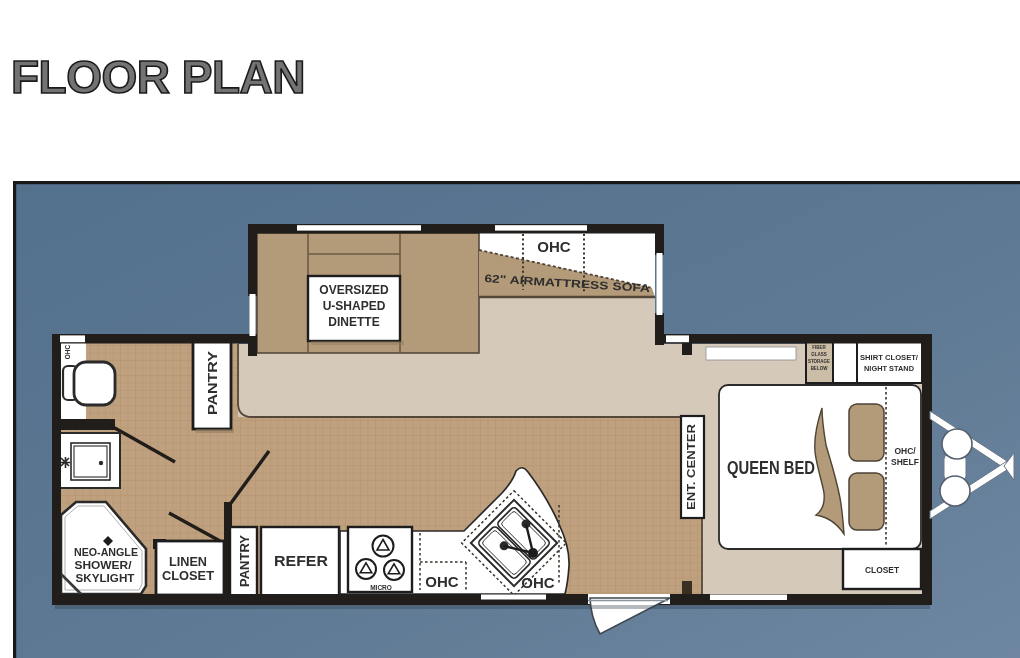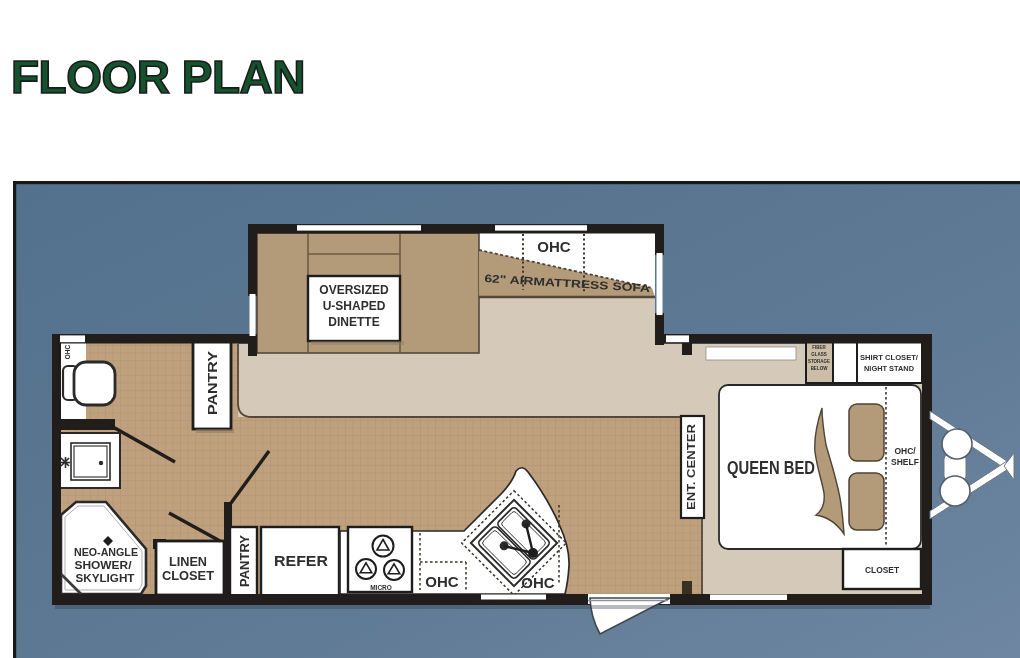--- a/index.html
+++ b/index.html
@@ -1,17 +1,17 @@
 <!DOCTYPE html>
 <html><head>
 <meta charset="utf-8">
 <style>
   html,body{margin:0;padding:0;background:#ffffff;width:1020px;height:658px;overflow:hidden;}
   .title{position:absolute;left:11px;top:50px;font-family:"Liberation Sans",sans-serif;
-         font-weight:700;font-size:46px;letter-spacing:-0.5px;color:#14532d;
+         font-weight:700;font-size:46px;letter-spacing:-0.5px;color:#737373;
          -webkit-text-stroke:1.6px #1b1b1b;}
   svg{position:absolute;left:0;top:0;}
   text{font-family:"Liberation Sans",sans-serif;font-weight:700;fill:#2e2e2e;}
 </style>
 </head>
 <body>
 
 <div class="title">FLOOR PLAN</div>
 <svg width="1020" height="658" viewBox="0 0 1020 658">
 <defs>

